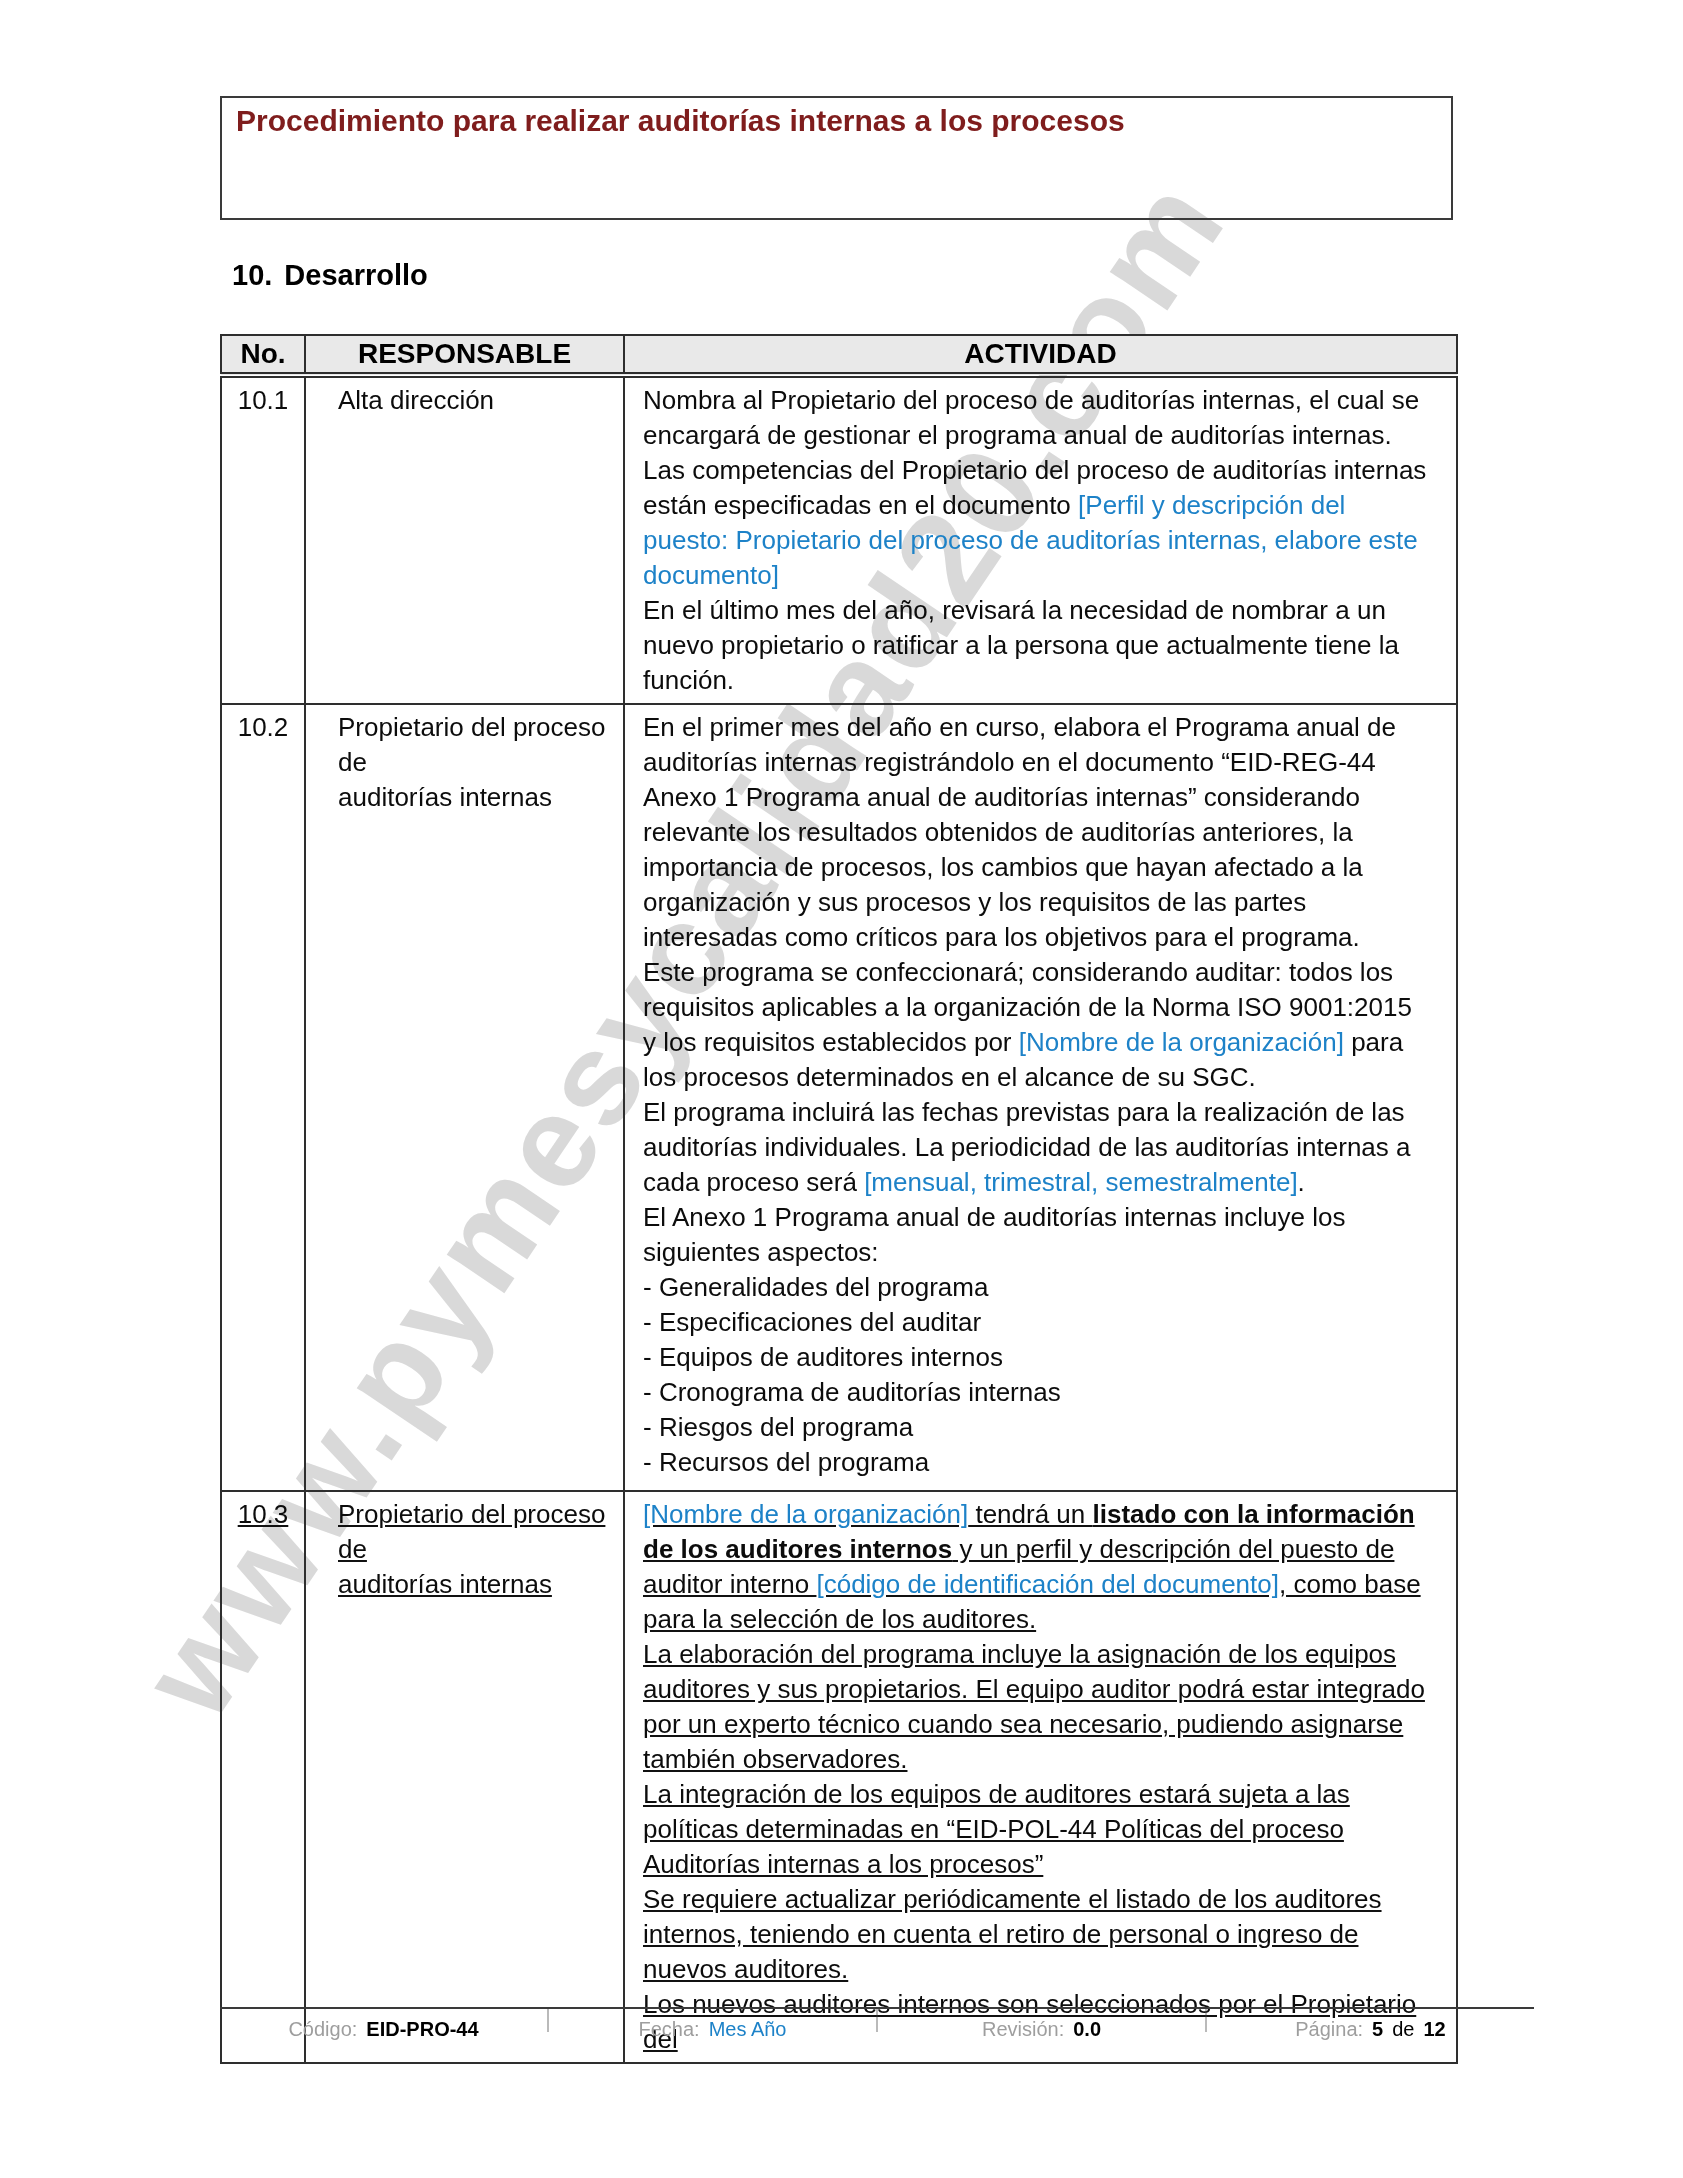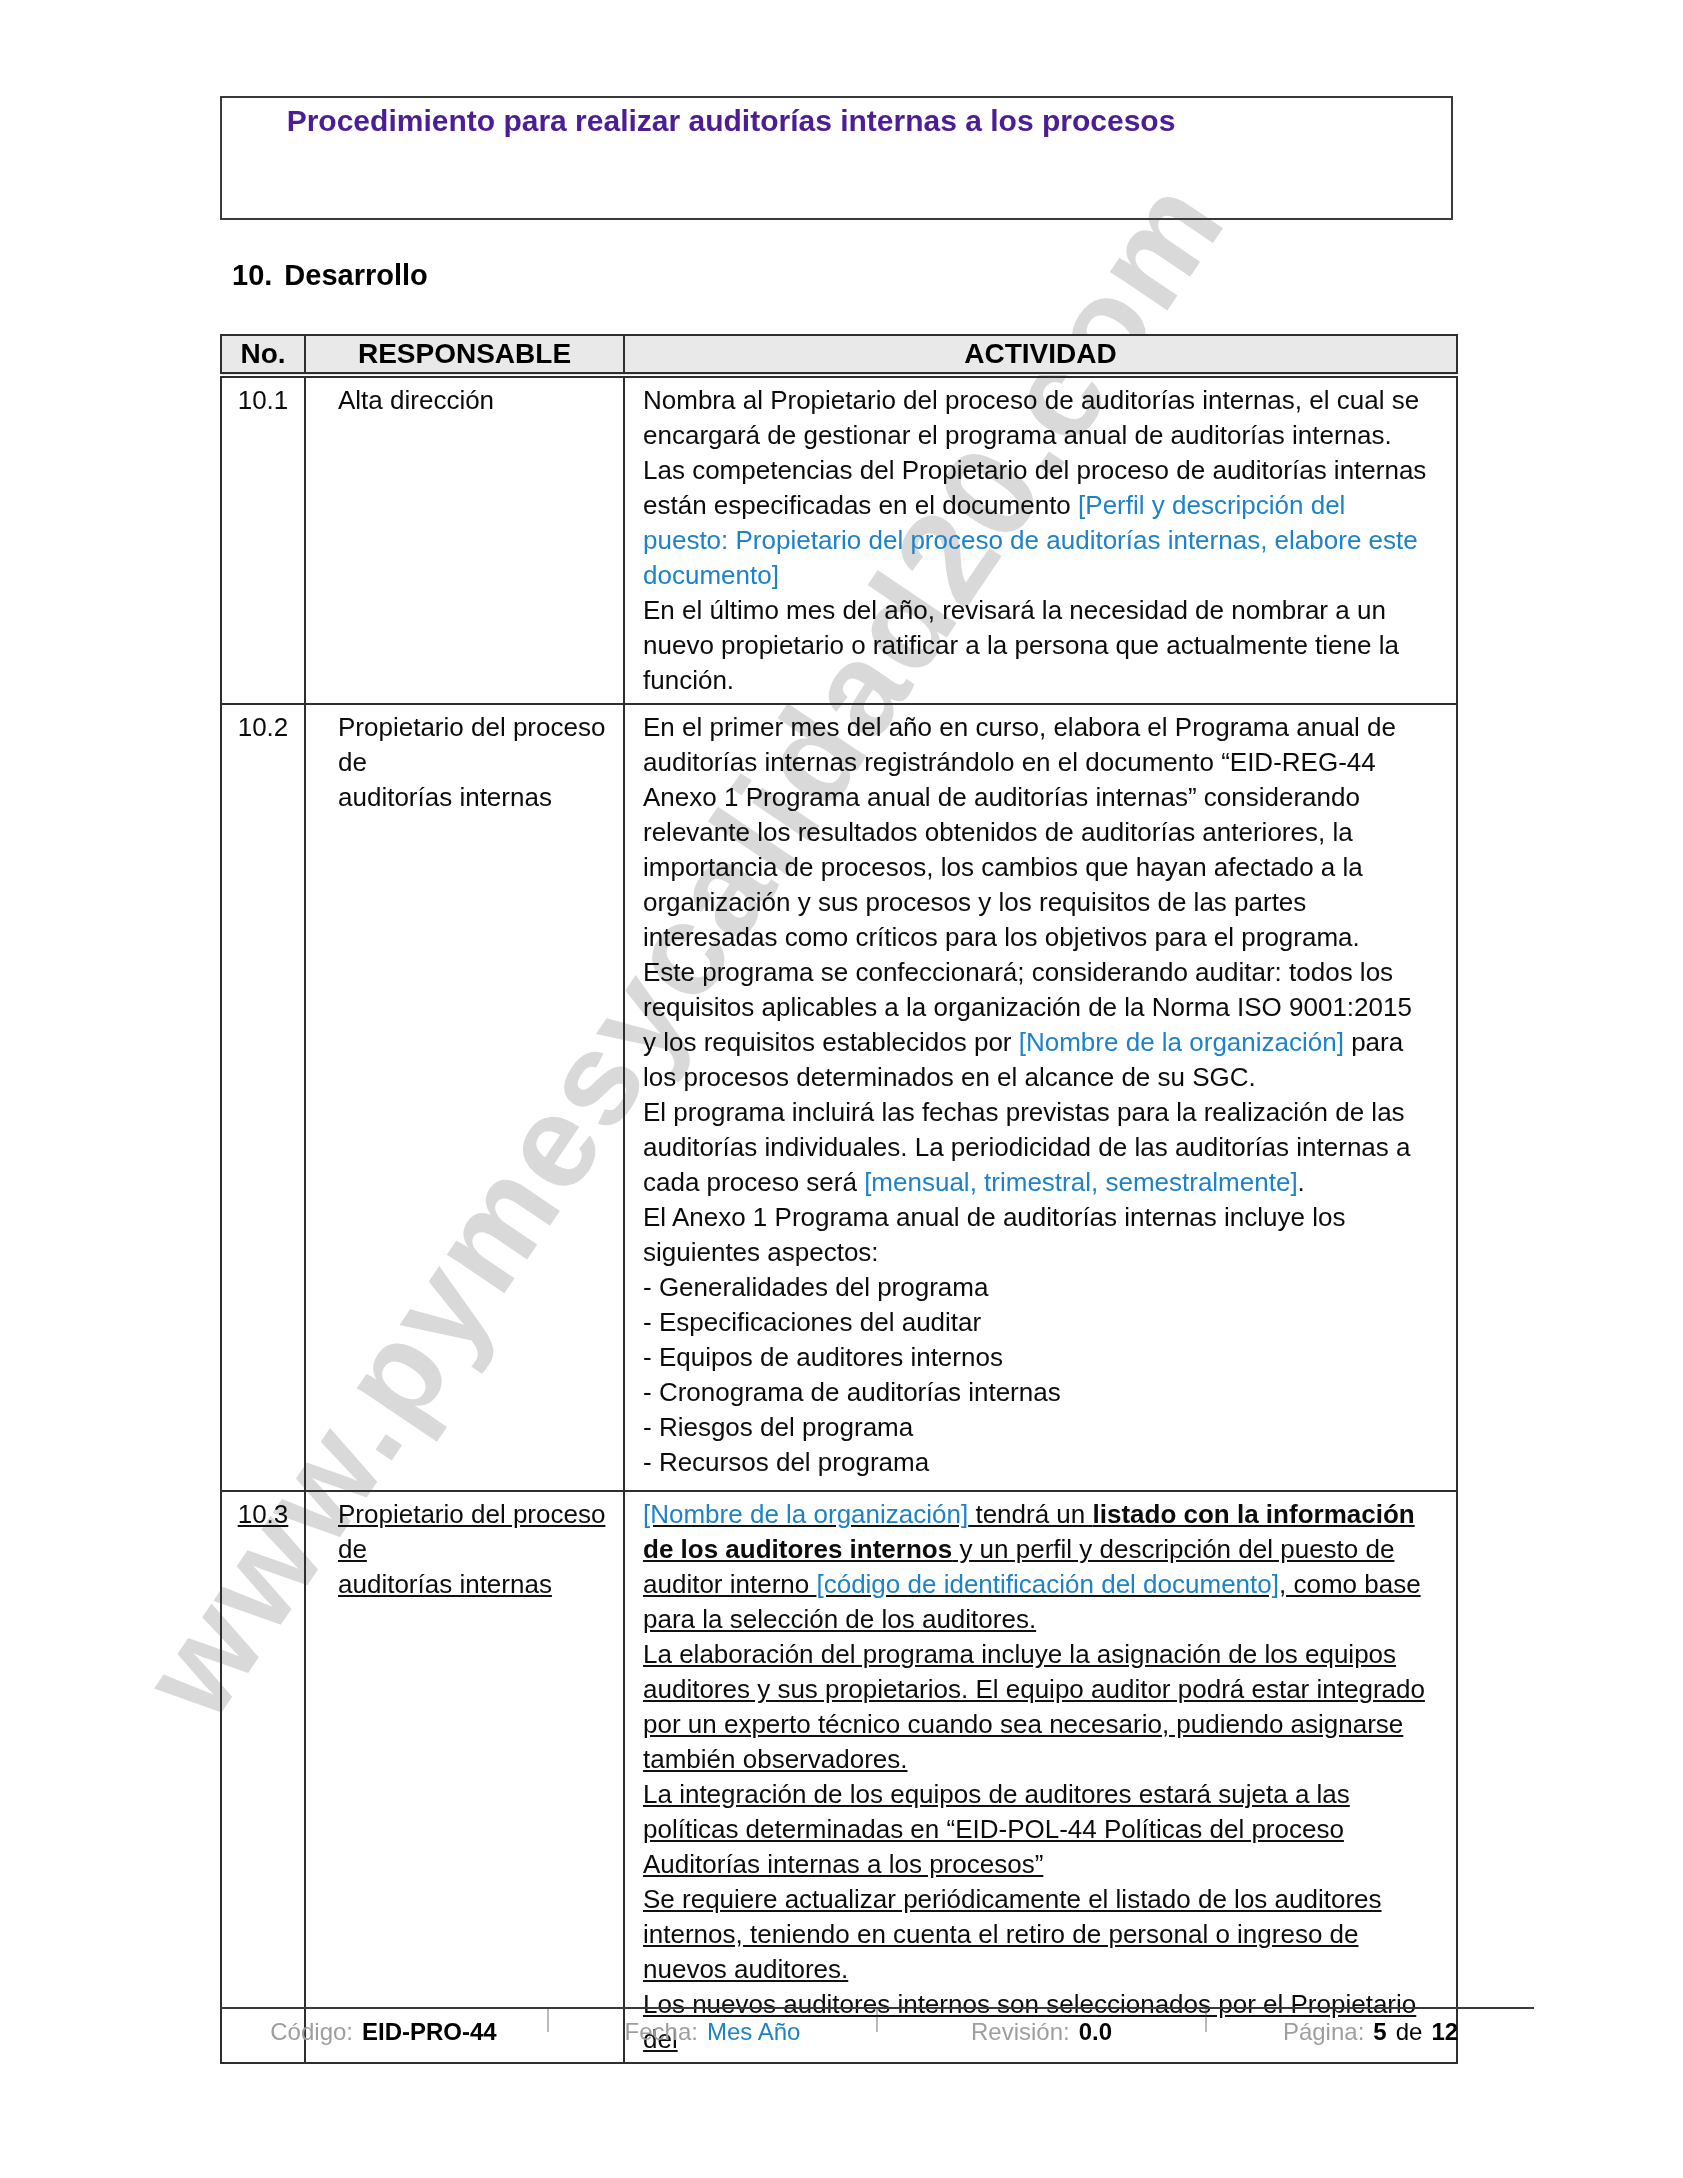--- a/index.html
+++ b/index.html
@@ -26,21 +26,21 @@
     position:absolute; left:220px; top:96px; width:1233px; height:124px;
     border:2px solid #3a3a3a; box-sizing:border-box; display:flex; background:transparent;
   }
   .logo-cell {
     width:196px; border-right:2px solid #3a3a3a; box-sizing:border-box;
     display:flex; align-items:center; justify-content:center; text-align:center;
     color:#9e9e9e; font-size:22px; line-height:27px; padding:4px 10px;
   }
   .title-cell { flex:1; padding:5px 14px 4px 14px; box-sizing:border-box; }
   .doc-name-label { color:#9e9e9e; font-size:22px; line-height:26px; }
-  .doc-title { color:#4c1d95; font-size:30px; font-weight:bold; line-height:36px; max-width:990px;text-align:center; }
+  .doc-title { color:#7f1d1d; font-size:30px; font-weight:bold; line-height:36px; max-width:990px; }
 
   
   .section-heading { position:absolute; left:232px; top:259px; font-size:29px; font-weight:bold; color:#000; }
   .section-heading .sec-title { margin-left:12px; }
 
   
   table.dev-table {
     position:absolute; left:220px; top:334px; width:1236px;
     border-collapse:collapse; table-layout:fixed; background:transparent;
   }
@@ -62,21 +62,21 @@
   .act-cell p { margin:0; }
   .seg-blue { color:#1d82c8; }
   .seg-bold { font-weight:bold; }
 
   
   .page-footer {
     position:absolute; left:220px; top:2007px; width:1314px;
     border-top:2px solid #3a3a3a; display:flex;
   }
   .footer-cell {
-    flex:1; text-align:center; padding-top:9px; font-size:24px;
+    flex:1; text-align:center; padding-top:9px; font-size:20px;
     border-left:2px solid rgba(58,58,58,0.35); height:14px;
   }
   .footer-cell:first-child { border-left:none; }
   .f-label { color:#9e9e9e; }
   .f-value { color:#000; margin-left:9px; }
   .f-bold { font-weight:bold; }
   .f-blue { color:#1d82c8; margin-left:9px; }
 </style>
 </head>
 <body>

